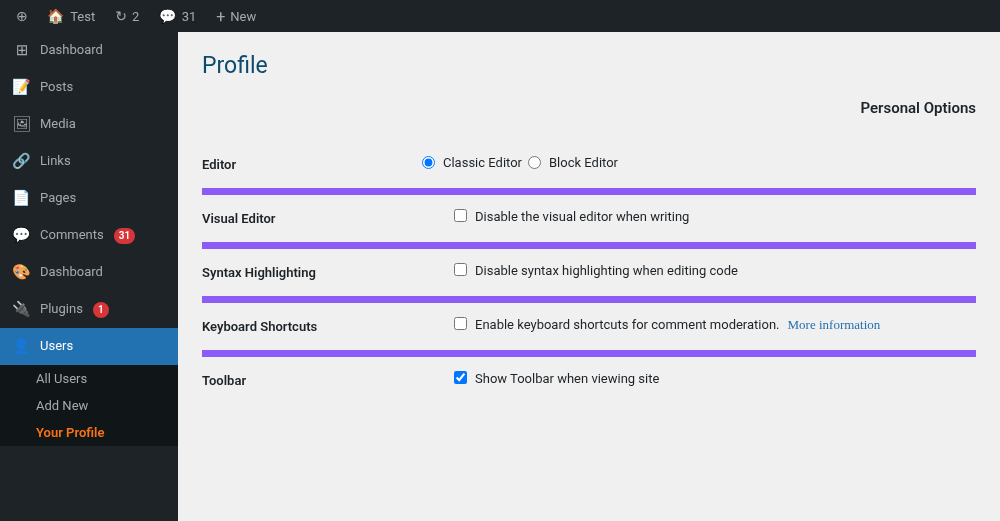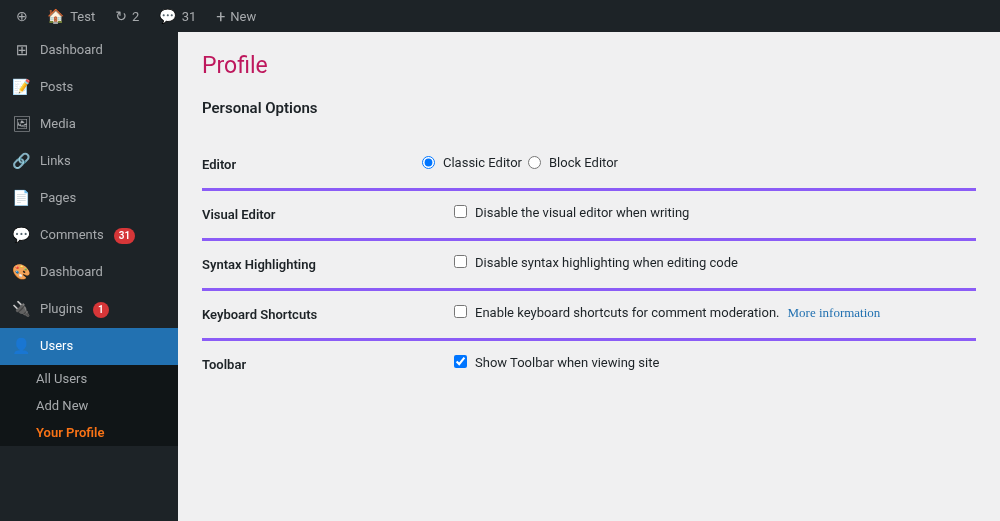--- a/index.html
+++ b/index.html
@@ -81,36 +81,37 @@
     
     #main-content {
       flex: 1;
       padding: 20px 24px;
       overflow-y: auto;
       background: #f0f0f1;
     }
     .page-title {
       font-size: 23px;
       font-weight: 400;
-      color: #be185d;
+      color: #0c4a6e;
       margin-bottom: 20px;
     }
     .section-title {
       font-size: 15px;
       font-weight: 600;
       color: #1d2327;
       margin-bottom: 16px;
       padding-bottom: 8px;
+      text-align: right;
     }
     .form-table {
       width: 100%;
       border-collapse: collapse;
     }
     .form-table tr {
-      border-bottom: 3px solid #8b5cf6;
+      border-bottom: 7px solid #8b5cf6;
     }
     .form-table tr:last-child { border-bottom: none; }
     .form-table th {
       text-align: left;
       vertical-align: top;
       padding: 16px 20px 16px 0;
       font-weight: 600;
       color: #1d2327;
       width: 220px;
       font-size: 13px;

